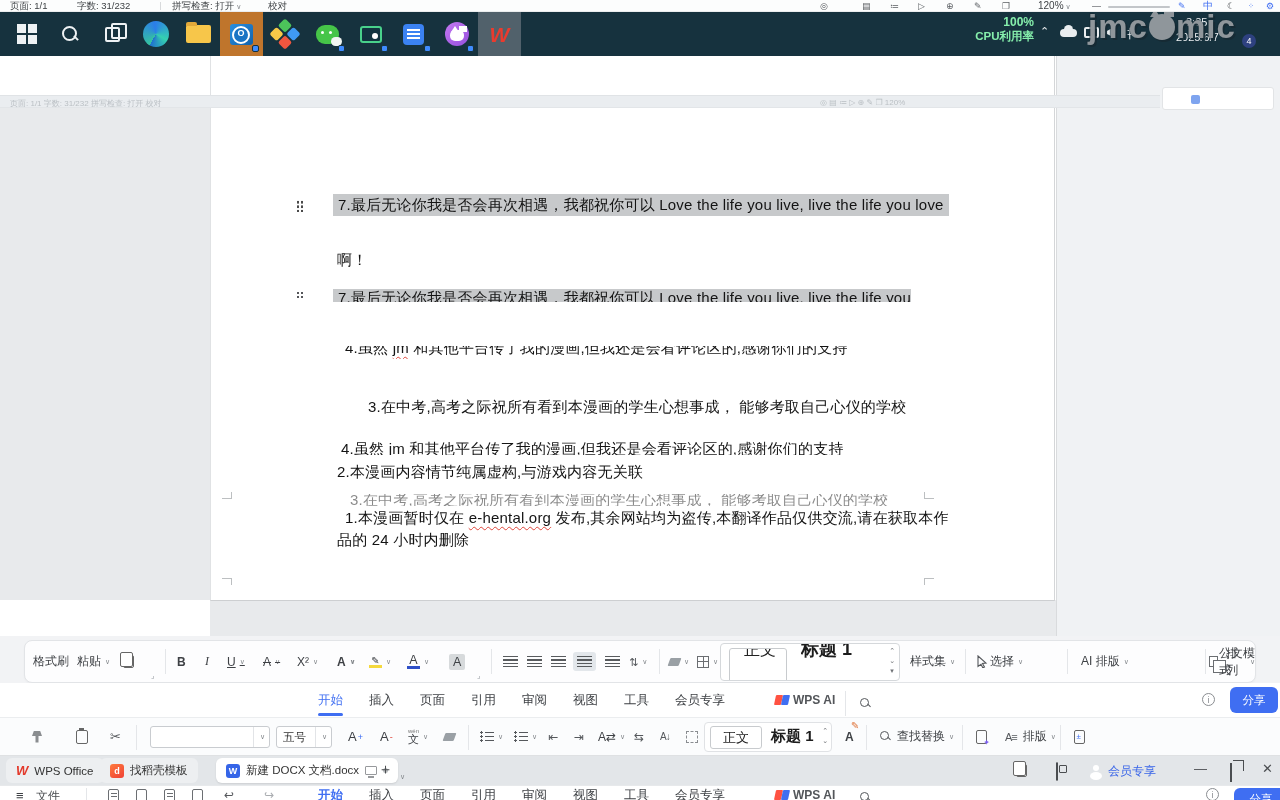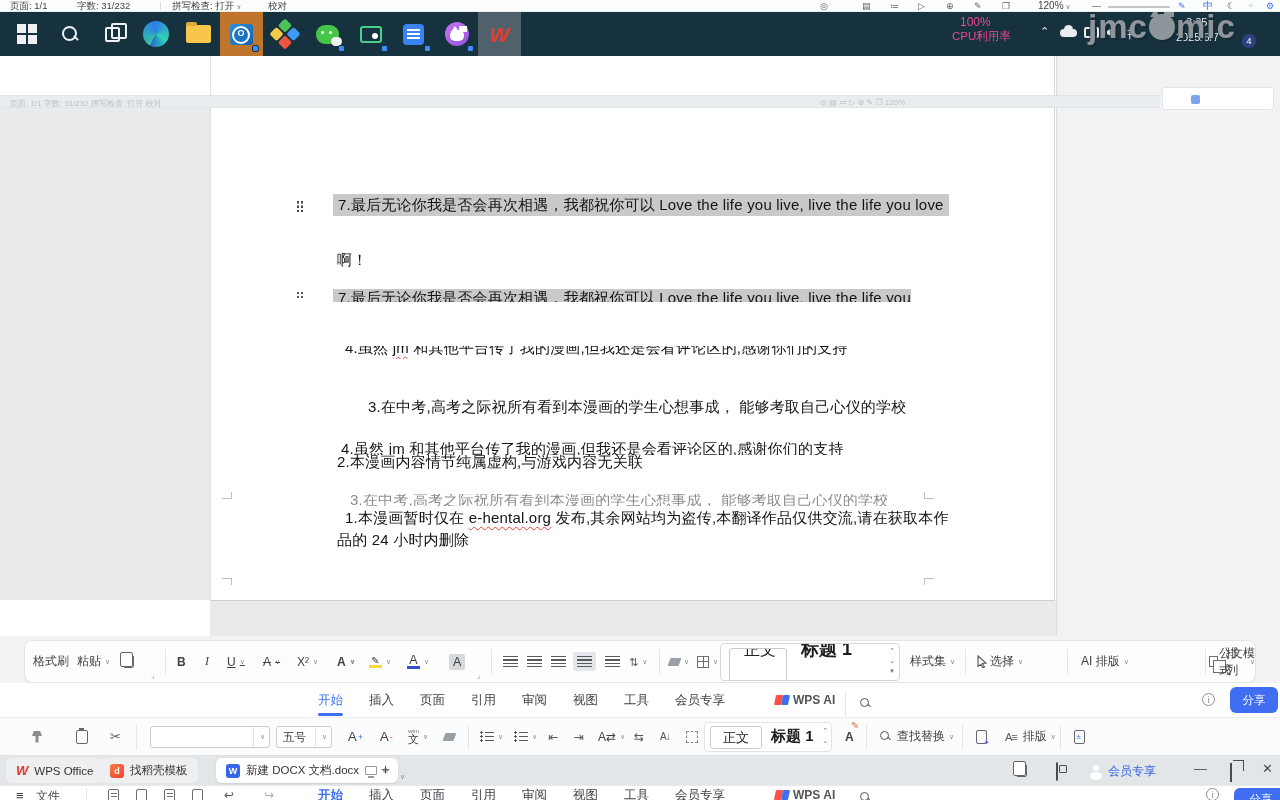--- a/index.html
+++ b/index.html
@@ -41,21 +41,21 @@
   .ic-wx::after{content:"";position:absolute;right:-3px;bottom:-2px;width:11px;height:9px;background:#f2f6f2;border-radius:5px}
   .ic-shot{position:relative;width:22px;height:17px;border:2px solid #49d18b;border-radius:3px;background:#12333f}
   .ic-shot::after{content:"";position:absolute;right:2px;bottom:2px;width:6px;height:6px;background:#fff;border-radius:50%}
   .ic-bdoc{position:relative;width:21px;height:21px;background:#3b82f2;border-radius:4px}
   .ic-bdoc::after{content:"";position:absolute;left:4px;top:5px;width:13px;height:2px;background:#fff;box-shadow:0 4px 0 #fff,0 8px 0 #fff}
   .ic-cat{position:relative;width:24px;height:24px;border-radius:50%;background:linear-gradient(140deg,#c478f2,#9650dd)}
   .ic-cat::before{content:"";position:absolute;left:5px;top:8px;width:14px;height:11px;background:#fff;border-radius:5px}
   .ic-cat::after{content:"";position:absolute;left:6px;top:4px;border-left:4px solid transparent;border-right:4px solid transparent;border-bottom:6px solid #fff;box-shadow:8px 0 0 #fff; }
   .ic-wpsw{font-size:21px;font-weight:800;color:#eb3b2e;font-style:italic;line-height:1}
   .traytxt{color:#eef1f3;font-size:11px}
-  .cpu{color:#ec4899;font-weight:400;}
+  .cpu{color:#86efac;font-weight:700;text-align:right}
   .tr-chev{color:#e9edef;font-size:11px}
   .tr-cloud{width:17px;height:8px;background:#e9edef;border-radius:8px}
   .tr-cloud::before{content:"";position:absolute;width:9px;height:9px;background:#e9edef;border-radius:50%;top:-4px;left:4px}
   .tr-disp{width:15px;height:11px;border:2px solid #e9edef;border-radius:2px}
   .tr-spk{color:#e9edef;font-size:10px}
   .tr-shield{position:relative;width:12px;height:13px;background:#e9edef;border-radius:2px 2px 6px 6px}
   .tr-shield::after{content:"✓";position:absolute;left:3px;top:0;font-size:9px;color:#16323e}
   .notif{position:relative;width:17px;height:14px;background:#eef1f3;border-radius:2px}
   .notif::after{content:"";position:absolute;left:3px;top:3px;width:11px;height:1.5px;background:#16323e;box-shadow:0 3px 0 #16323e,0 6px 0 #16323e}
   .nbadge{width:14px;height:14px;border-radius:50%;background:#2e4180;color:#fff;font-size:9px;text-align:center;line-height:14px}
@@ -328,21 +328,21 @@
   <div class="clipline" style="left:345px;top:346px;width:680px;height:13px">
     <div class="dline" style="position:static;margin-top:-7px"><span>4.虽然 </span><span class="squig">jm</span><span> 和其他平台传了我的漫画,但我还是会看评论区的,感谢你们的支持</span></div>
   </div>
 
   <div class="dline" style="left:368px;top:398px">3.在中考,高考之际祝所有看到本漫画的学生心想事成， 能够考取自己心仪的学校</div>
 
   <div class="clipline" style="left:341px;top:440px;width:680px;height:15px">
     <div class="dline" style="position:static"><span>4.虽然 </span><span class="squig">jm</span><span> 和其他平台传了我的漫画,但我还是会看评论区的,感谢你们的支持</span></div>
   </div>
 
-  <div class="dline" style="left:337px;top:453px">2.本漫画内容情节纯属虚构,与游戏内容无关联</div>
+  <div class="dline" style="left:337px;top:463px">2.本漫画内容情节纯属虚构,与游戏内容无关联</div>
 
   <div class="clipline" style="left:350px;top:494px;width:660px;height:12px;opacity:.5">
     <div class="dline" style="position:static;margin-top:-3px">3.在中考,高考之际祝所有看到本漫画的学生心想事成， 能够考取自己心仪的学校</div>
   </div>
 
   <div class="dline" style="left:345px;top:509px"><span>1.本漫画暂时仅在 </span><span class="squig">e-hental.org</span><span> 发布,其余网站均为盗传,本翻译作品仅供交流,请在获取本作</span></div>
   <div class="dline" style="left:337px;top:531px">品的 24 小时内删除</div>
 
   <div class="r row1bg"></div>
   <div class="r panel1">

